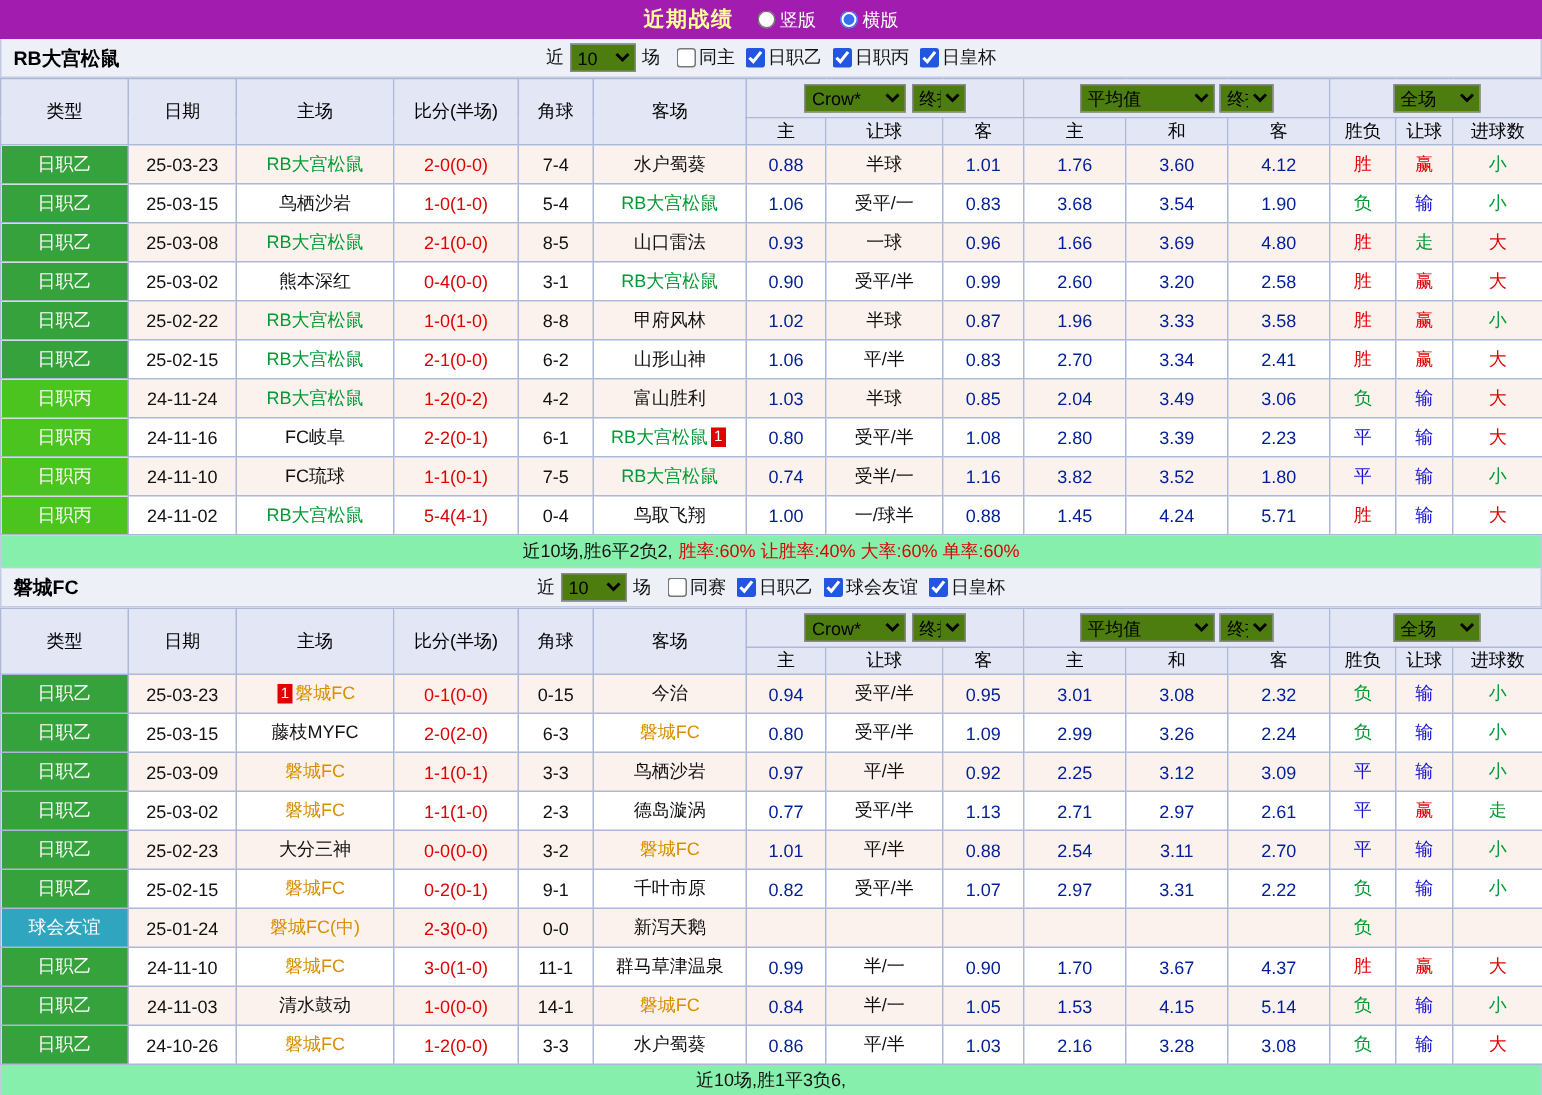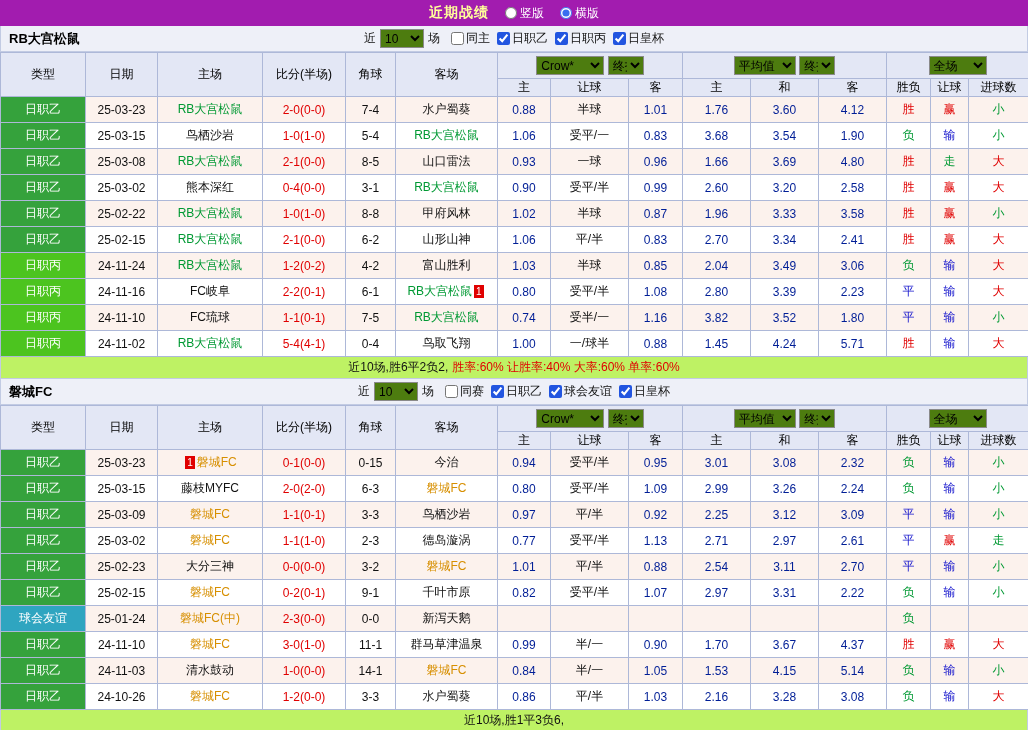--- a/index.html
+++ b/index.html
@@ -13,21 +13,21 @@
   
   .sec-header{height:26px;background:#eef0f8;border:1px solid #c2cbe3;border-top:none;position:relative;display:flex;align-items:center;justify-content:center}
   .team-name{position:absolute;left:8px;font-weight:bold;font-size:13px;color:#000}
   .filters{display:flex;align-items:center;gap:4px}
   .cbs{display:flex;align-items:flex-start}
   .cb{display:flex;align-items:center;cursor:pointer}
   .cb input{accent-color:#2255e0;width:13px;height:13px;margin:0 2px 0 7px}
   select{font-size:12px;height:19px;font-family:inherit;background:#4d7c0f;border:1px solid #8a8a8a}
   .sel-crown{width:68px}
   .sel-final{width:36px}
-  .sel-avg{width:62px}
+  .sel-avg{width:90px}
   .sel-full{width:58px}
   .sel-games{width:44px}
   
   table.grid{width:1028px;border-collapse:collapse;table-layout:fixed}
   .grid th,.grid td{border:1px solid #adb8d8;text-align:center;overflow:hidden;white-space:nowrap;padding:0}
   .grid thead th{background:#e3e7f5;font-weight:normal;color:#000}
   .head-a th{height:26px}
   .head-b th{height:18px}
   .grid tbody td{height:26px}
   .grid tbody tr:nth-child(odd) td{background:#fcf2ed}
@@ -37,21 +37,21 @@
   td.t-jl3{background:#4cc41f !important}
   td.t-fr{background:#2fa5c0 !important}
   td.score{color:#e00000}
   td.odds{color:#001e96}
   .c-red{color:#e00000}
   .c-green{color:#009933}
   .c-blue{color:#1414cc}
   .c-orange{color:#d78f00}
   .rc-badge{display:inline-block;background:#e00000;color:#fff;font-size:10px;line-height:13px;height:13px;padding:0 2px;margin:0 2px;vertical-align:middle}
   
-  .summary{height:22px;display:flex;align-items:center;justify-content:center;border:1px solid #c2cbe3;border-top:none;background:#bef264}
+  .summary{height:22px;display:flex;align-items:center;justify-content:center;border:1px solid #c2cbe3;border-top:none;background:#86efac}
   .sum-red{color:#e00000;margin-left:4px}
 </style>
 </head>
 <body>
 
 <div class="page">
 
   <div class="topbar">
     <span class="title">近期战绩</span>
     <label class="radio-opt">

